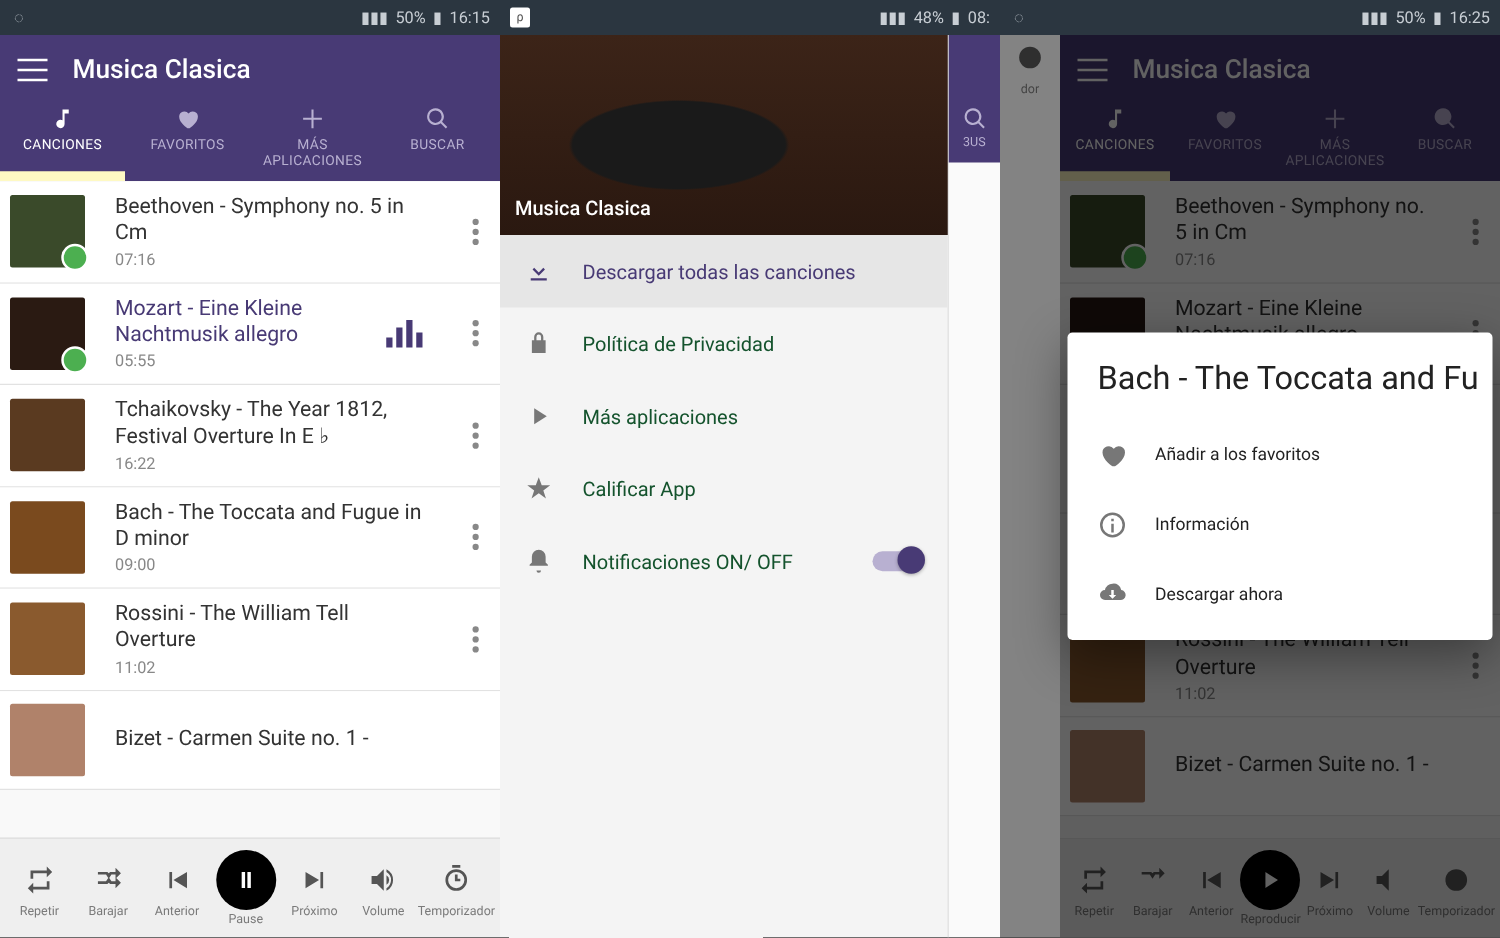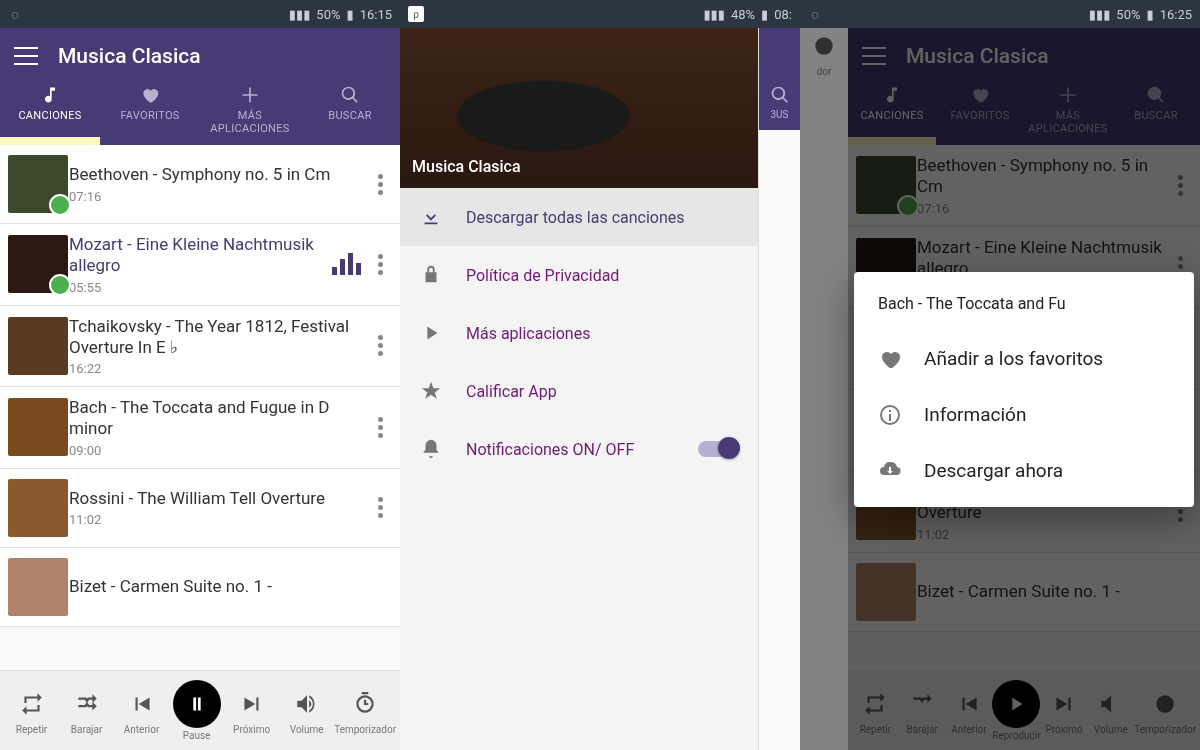--- a/index.html
+++ b/index.html
@@ -14,21 +14,21 @@
 .hamburger{width:24px;height:18px;display:flex;flex-direction:column;justify-content:space-between}
 .hamburger span{height:2px;background:#fff}
 .app-title{font-size:21px;font-weight:500}
 .tabs{background:#483a75;display:flex;justify-content:space-around;padding:4px 0 0}
 .tab{flex:1;text-align:center;color:#b8b0d1;padding:4px 0 10px;font-size:11px;letter-spacing:.3px}
 .tab.active{color:#fff;border-bottom:8px solid #fef9c3}
 .tab-ico{height:22px;display:flex;align-items:center;justify-content:center;margin-bottom:3px}
 .tab-ico svg{width:20px;height:20px;fill:currentColor}
 .tab-label{display:block}
 .list{flex:1;overflow:hidden;background:#f9f9f9}
-.row{display:flex;align-items:center;padding:10px 8px;border-bottom:1px solid #e2e2e2;gap:1px;background:#fff}
+.row{display:flex;align-items:center;padding:10px 8px;border-bottom:1px solid #e2e2e2;gap:24px;background:#fff}
 .thumb{width:60px;height:58px;background:#6b5b4a;border-radius:2px;flex-shrink:0;position:relative}
 .thumb.check::after{content:"";position:absolute;right:-3px;bottom:-3px;width:18px;height:18px;border-radius:50%;background:#4caf50;border:2px solid #fff}
 .songinfo{flex:1;min-width:0}
 .songtitle{font-size:17px;color:#333;line-height:1.25}
 .row.playing .songtitle{color:#483a75}
 .duration{font-size:13px;color:#888;margin-top:3px}
 .eq{display:flex;align-items:flex-end;gap:3px;height:22px;margin-right:6px}
 .eq span{width:5px;background:#483a75}
 .more{width:24px;display:flex;flex-direction:column;align-items:center;gap:3px}
 .more span{width:5px;height:5px;border-radius:50%;background:#888}
@@ -37,33 +37,33 @@
 .pbtn .pico{height:36px;display:flex;align-items:center;justify-content:center}
 .pbtn svg{width:26px;height:26px;fill:#555}
 .pbtn.big .pico{background:#000;width:48px;height:48px;border-radius:50%;margin:0 auto}
 .pbtn.big svg{fill:#fff;width:22px;height:22px}
 .plabel{font-size:10px;color:#7a7a7a;margin-top:2px}
 
 .drawer-hero{height:160px;background:linear-gradient(135deg,#4a2f24,#2b1a14);position:relative;display:flex;align-items:flex-end;padding:12px;color:#fff}
 .drawer-hero::before{content:"";position:absolute;inset:0;background:radial-gradient(ellipse at 40% 55%,#1a1a1a 0,#1a1a1a 28%,transparent 29%),linear-gradient(#3c2418,#2a1810);}
 .hero-title{position:relative;font-size:16px;font-weight:500}
 .drawer-list{flex:1;background:#f4f4f4}
-.ditem{display:flex;align-items:center;gap:24px;padding:18px 20px;font-size:16px;color:#701a75}
+.ditem{display:flex;align-items:center;gap:24px;padding:18px 20px;font-size:16px;color:#14532d}
 .ditem.hl{background:#e6e6e6;color:#483a75}
 .ditem svg{width:22px;height:22px;fill:#777;flex-shrink:0}
 .ditem.hl svg{fill:#483a75}
 .switch{margin-left:auto;width:40px;height:16px;background:#b8b0d1;border-radius:8px;position:relative}
 .switch::after{content:"";position:absolute;right:-2px;top:-4px;width:22px;height:22px;border-radius:50%;background:#483a75;box-shadow:0 1px 3px rgba(0,0,0,.3)}
 .s2-strip{width:42px;background:#fafafa;border-left:1px solid #ddd;display:flex;flex-direction:column}
 .s2-wrap{display:flex;flex:1}
 
 .scrim{position:absolute;inset:0;background:rgba(0,0,0,.45);display:flex;align-items:center;justify-content:center}
 .dialog{background:#fff;border-radius:4px;width:340px;padding:22px 0 8px;box-shadow:0 12px 40px rgba(0,0,0,.4)}
-.dialog-title{font-size:16px;color:#222;padding:0 24px 18px;white-space:nowrap;overflow:hidden}
-.dopt{display:flex;align-items:center;gap:22px;padding:16px 24px;font-size:19px;color:#222}
+.dialog-title{font-size:26px;color:#222;padding:0 24px 18px;white-space:nowrap;overflow:hidden}
+.dopt{display:flex;align-items:center;gap:22px;padding:16px 24px;font-size:14px;color:#222}
 .dopt svg{width:24px;height:24px;fill:#777}
 .dimmed .appbar,.dimmed .tabs,.dimmed .list,.dimmed .player,.dimmed .statusbar{filter:brightness(.7)}
 .s3strip{width:48px}
 .s3strip .pbtn{flex:1}
 </style>
 </head>
 <body>
 
 <div class="screen s1">
   <div class="statusbar">

